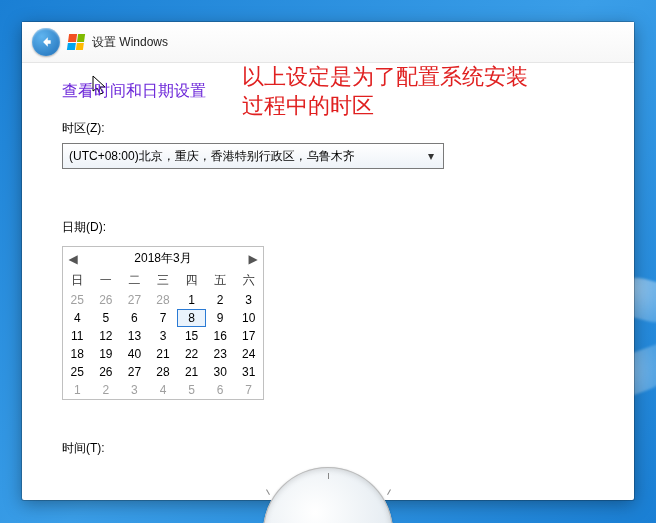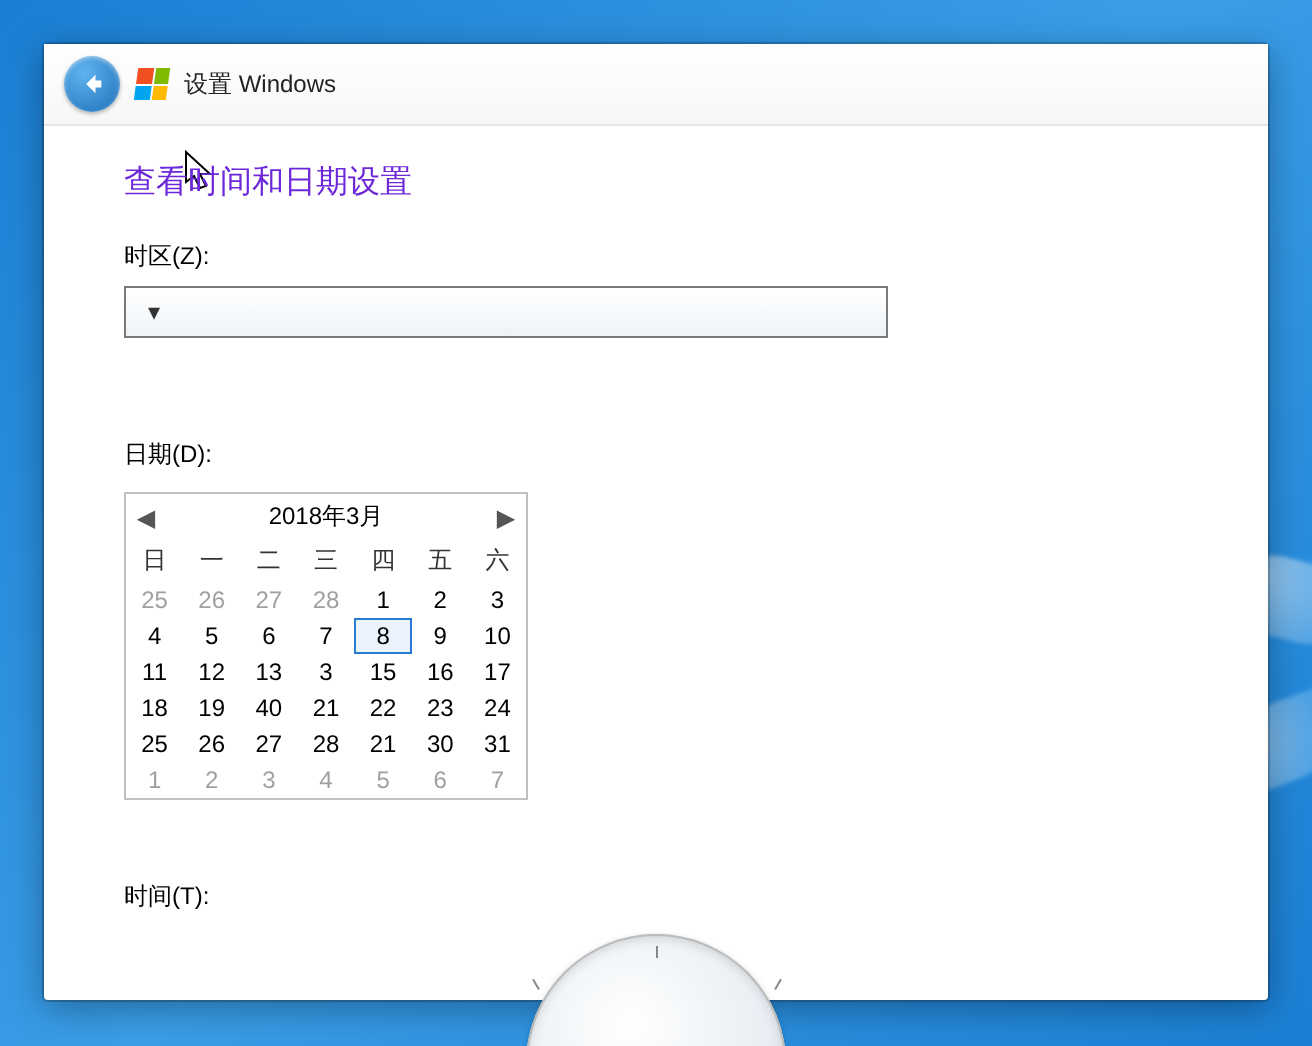--- a/index.html
+++ b/index.html
@@ -73,25 +73,28 @@
       </div>
     <span class="titlebar-text">设置 Windows</span>
   </div>
 
   <svg class="cursor" width="18" height="22">
     <path d="M1 1 L1 16 L5 13 L8 19 L11 18 L8 12 L13 12 Z" fill="#fff" stroke="#000" stroke-width="1"></path>
   </svg>
 
   <div class="content">
 
+    <div class="annotation">以上设定是为了配置系统安装
+过程中的时区</div>
 
     <h1 class="section-title">查看时间和日期设置</h1>
 
     <p class="field-label">时区(Z):</p>
     <div class="dropdown">
+      <span>(UTC+08:00)北京，重庆，香港特别行政区，乌鲁木齐</span>
       <span class="dd-arrow">▾</span>
     </div>
 
     <div class="columns">
 
       <div>
         <p class="col-label">日期(D):</p>
         <div class="calendar">
           <div class="cal-head">
             <span class="cal-nav">◀</span>

